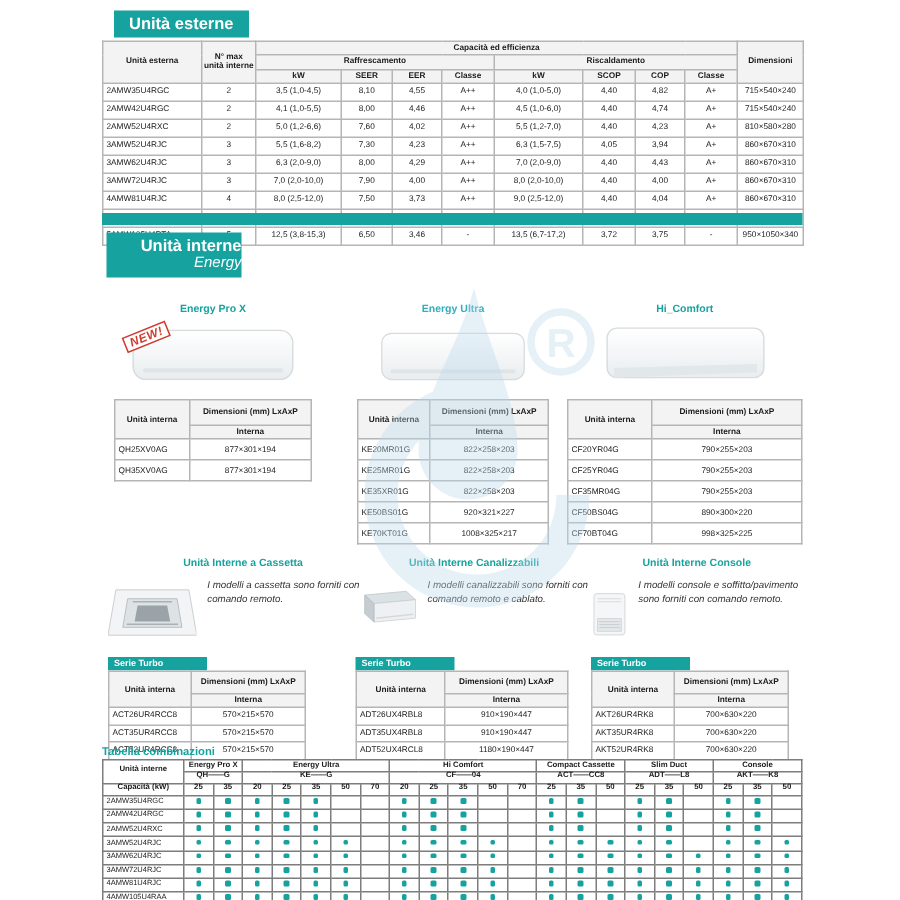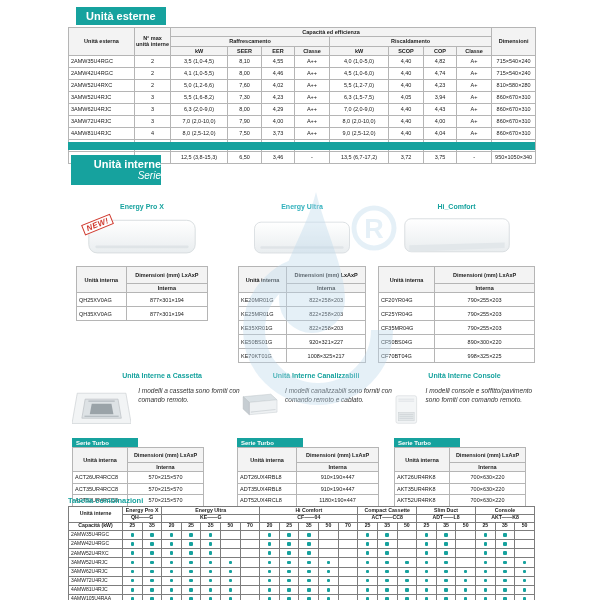--- a/index.html
+++ b/index.html
@@ -229,21 +229,21 @@
           <td>-</td>
           <td>950×1050×340</td>
         </tr>
       </tbody>
   </table>
 
   <div class="divider"></div>
 
   <div class="banner banner-int">
     <div class="l1">Unità interne</div>
-    <div class="l2">Serie</div>
+    <div class="l2">Energy</div>
   </div>
 
   <div class="wcol wc1">
     <div class="wtitle">Energy Pro X</div>
     <div class="imgwrap">
       <svg width="112" height="46" viewBox="0 0 120 48">
         <defs>
             <linearGradient id="g1" x1="0" y1="0" x2="0" y2="1">
           <stop offset="0" stop-color="#ffffff"></stop>
               <stop offset="1" stop-color="#e9edef"></stop>

